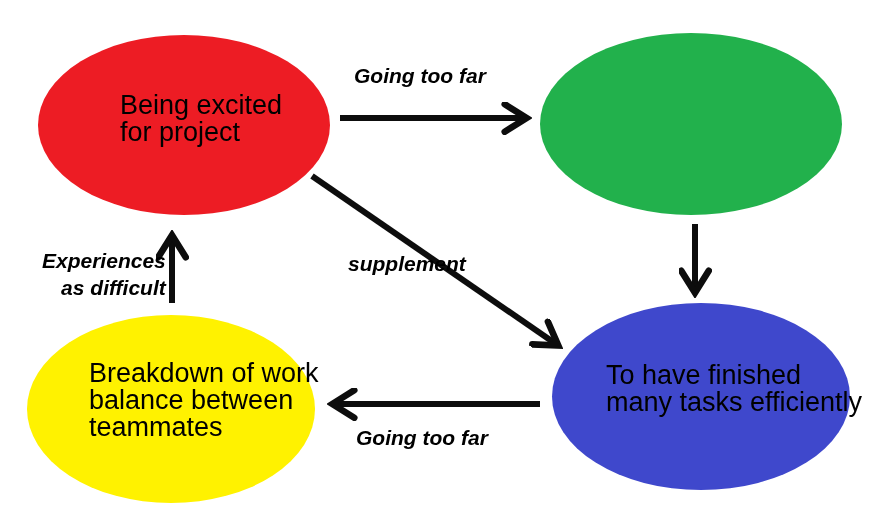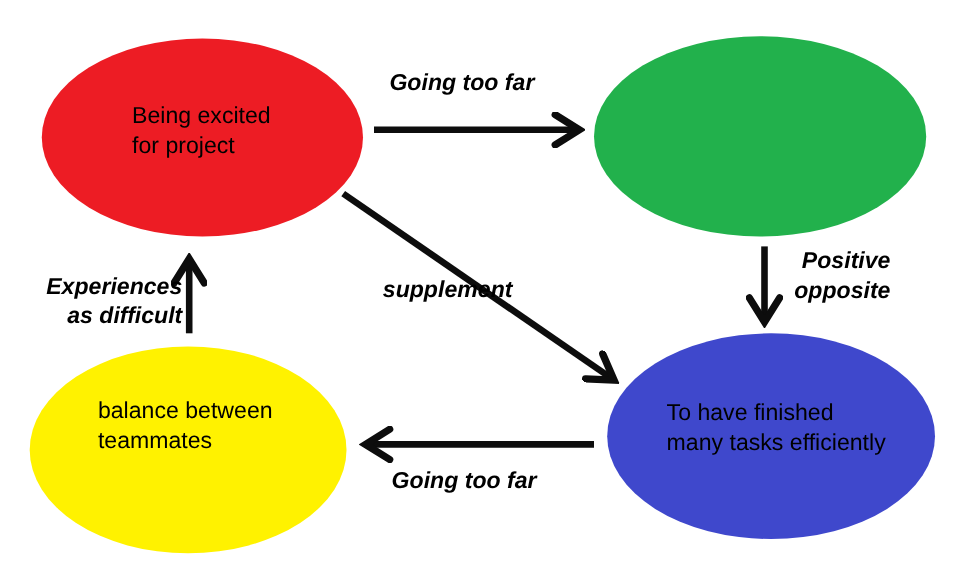--- a/index.html
+++ b/index.html
@@ -12,21 +12,21 @@
     overflow: hidden;
     font-family: "Liberation Sans", sans-serif;
     color: #000000;
   }
   .node {
     position: absolute;
     border-radius: 50%;
   }
   .node-text {
     position: absolute;
-    font-size: 21px;
+    font-size: 27px;
     line-height: 27px;
     color: #000000;
     white-space: nowrap;
   }
   .edge-label {
     position: absolute;
     font-size: 21px;
     line-height: 27px;
     font-style: italic;
     font-weight: 600;
@@ -69,30 +69,27 @@
 
   <div class="node-text" style="left:120px; top:92px;">
     <div>Being excited</div>
     <div>for project</div>
   </div>
   <div class="node-text" style="left:606px; top:362px;">
     <div>To have finished</div>
     <div>many tasks efficiently</div>
   </div>
   <div class="node-text" style="left:89px; top:360px;">
+    <div>Breakdown of work</div>
     <div>balance between</div>
     <div>teammates</div>
   </div>
 
   <div class="edge-label" style="left:354px; top:62px;">
     <div>Going too far</div>
-  </div>
-  <div class="edge-label" style="left:722px; top:224px;">
-    <div>Positive</div>
-    <div>opposite</div>
   </div>
   <div class="edge-label" style="left:348px; top:250px;">
     <div>supplement</div>
   </div>
   <div class="edge-label" style="left:356px; top:424px;">
     <div>Going too far</div>
   </div>
   <div class="edge-label" style="left:42px; top:247px;">
     <div>Experiences</div>
     <div>as difficult</div>

